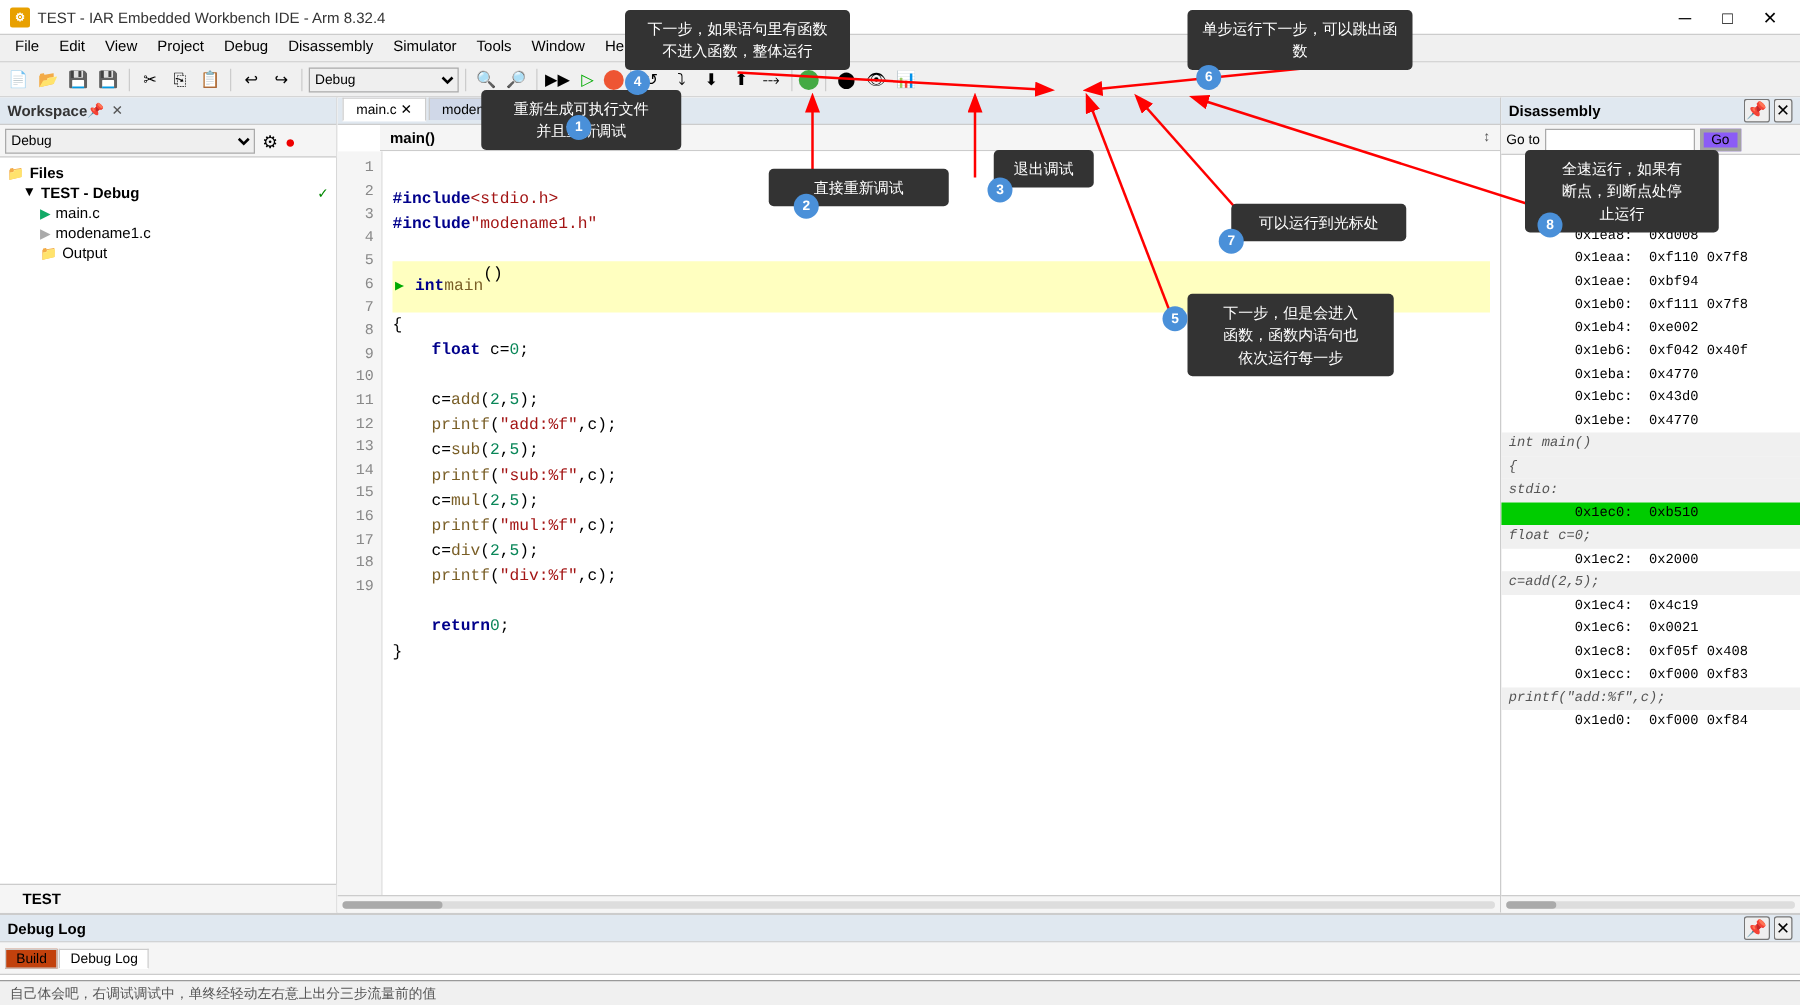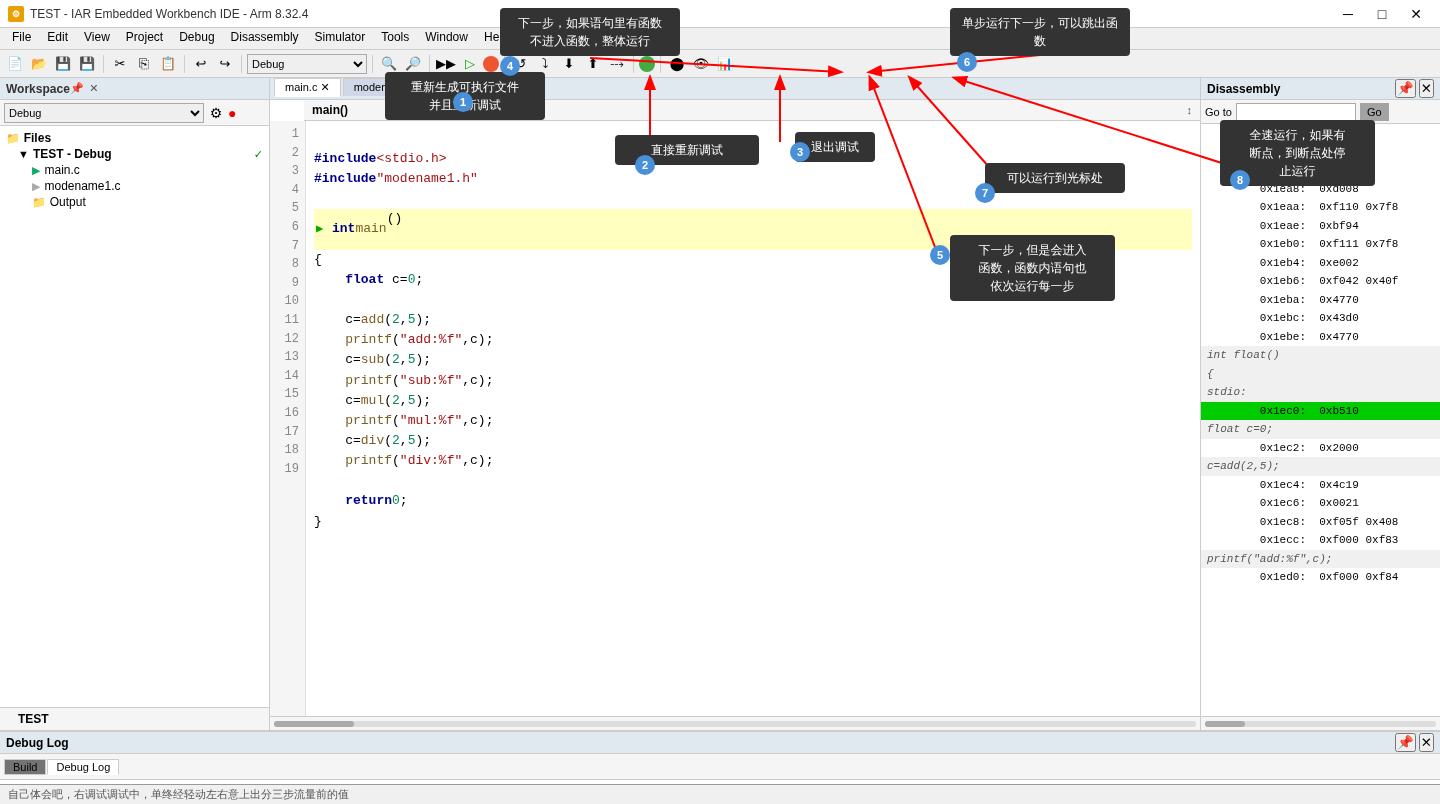--- a/index.html
+++ b/index.html
@@ -80,21 +80,21 @@
     .dis-section-header { background: #f0f0f0; padding: 1px 6px; color: #555; font-style: italic; }
     .dis-line { padding: 1px 6px; white-space: pre; }
     .dis-line.highlight { background: #00cc00; color: #000; }
     #dis-scrollbar { background: #f5f5f5; border-top: 1px solid #ccc; height: 14px; display: flex; align-items: center; padding: 0 4px; }
 
     
     #debug-log { height: 175px; background: #fff; border-top: 2px solid #ccc; display: flex; flex-direction: column; }
     #debug-log-header { display: flex; align-items: center; background: #e0e8f0; padding: 3px 6px; border-bottom: 1px solid #ccc; height: 22px; justify-content: space-between; }
     #debug-log-header .dl-title { font-size: 12px; font-weight: bold; }
     #debug-log-tabs { display: flex; align-items: center; gap: 1px; border-bottom: 1px solid #ccc; background: #f5f5f5; padding: 2px 4px; height: 26px; }
-    .dl-tab { padding: 1px 8px; font-size: 11px; border: 1px solid #ccc; background: #737373; cursor: pointer; }
+    .dl-tab { padding: 1px 8px; font-size: 11px; border: 1px solid #ccc; background: #c2410c; cursor: pointer; }
     .dl-tab.active { background: #fff; border-bottom-color: #fff; }
     #debug-log-content { flex: 1; overflow-y: auto; padding: 4px 8px; font-family: 'Courier New', monospace; font-size: 11px; line-height: 1.6; }
     #debug-log-content .log-label { font-weight: bold; }
 
     
     .annotation-tooltip {
       position: absolute;
       background: #333;
       color: #fff;
       padding: 6px 10px;
@@ -307,36 +307,36 @@
     <div id="dis-header">
       <span class="dis-title">Disassembly</span>
       <div class="dis-controls">
         <button class="ws-ctrl-btn">📌</button>
         <button class="ws-ctrl-btn">✕</button>
       </div>
     </div>
     <div id="dis-goto">
       <label>Go to</label>
       <input type="text" style="width: 120px;">
-      <button style="padding: 0 6px; font-size:11px; height:18px; border:1px solid #a3a3a3; background:#a3a3a3; cursor:pointer;">Go</button>
+      <button style="padding: 0 6px; font-size:11px; height:18px; border:3px solid #a3a3a3; background:#8b5cf6; cursor:pointer;">Go</button>
     </div>
     <div id="dis-content">
       <div class="dis-line" style="color:#888">        0x1ea4:  0xd040</div>
       <div class="dis-line" style="color:#888">        0x1ea4:  0xd000a</div>
       <div class="dis-line">        0x1ea6:  0x0049</div>
       <div class="dis-line">        0x1ea8:  0xd008</div>
       <div class="dis-line">        0x1eaa:  0xf110 0x7f8</div>
       <div class="dis-line">        0x1eae:  0xbf94</div>
       <div class="dis-line">        0x1eb0:  0xf111 0x7f8</div>
       <div class="dis-line">        0x1eb4:  0xe002</div>
       <div class="dis-line">        0x1eb6:  0xf042 0x40f</div>
       <div class="dis-line">        0x1eba:  0x4770</div>
       <div class="dis-line">        0x1ebc:  0x43d0</div>
       <div class="dis-line">        0x1ebe:  0x4770</div>
-      <div class="dis-section-header">int float()</div>
+      <div class="dis-section-header">int main()</div>
       <div class="dis-section-header">{</div>
       <div class="dis-section-header">stdio:</div>
       <div class="dis-line highlight">        0x1ec0:  0xb510</div>
       <div class="dis-section-header">    float c=0;</div>
       <div class="dis-line">        0x1ec2:  0x2000</div>
       <div class="dis-section-header">    c=add(2,5);</div>
       <div class="dis-line">        0x1ec4:  0x4c19</div>
       <div class="dis-line">        0x1ec6:  0x0021</div>
       <div class="dis-line">        0x1ec8:  0xf05f 0x408</div>
       <div class="dis-line">        0x1ecc:  0xf000 0xf83</div>
@@ -371,21 +371,21 @@
 </div>
 
 <div id="annotation-overlay">
 
   <div class="annotation-tooltip" style="left:385px;top:72px;width:160px;">重新生成可执行文件<br>并且重新调试</div>
   <div class="annotation-number" style="left:453px;top:92px;">1</div>
 
   <div class="annotation-tooltip" style="left:615px;top:135px;width:144px;font-family:Liberation Serif, serif;">直接重新调试</div>
   <div class="annotation-number" style="left:635px;top:155px;">2</div>
 
-  <div class="annotation-tooltip" style="left:795px;top:120px;width:80px;margin-top:12px;">退出调试</div>
+  <div class="annotation-tooltip" style="left:795px;top:120px;width:80px;">退出调试</div>
   <div class="annotation-number" style="left:790px;top:142px;">3</div>
 
   <div class="annotation-tooltip" style="left:500px;top:8px;width:195px;">下一步，如果语句里有函数<br>不进入函数，整体运行</div>
   <div class="annotation-number" style="left:500px;top:56px;">4</div>
 
   <div class="annotation-tooltip" style="left:950px;top:235px;width:165px;">下一步，但是会进入<br>函数，函数内语句也<br>依次运行每一步</div>
   <div class="annotation-number" style="left:930px;top:245px;">5</div>
 
   <div class="annotation-tooltip" style="left:950px;top:8px;width:200px;">单步运行下一步，可以跳出函数</div>
   <div class="annotation-number" style="left:957px;top:52px;">6</div>

